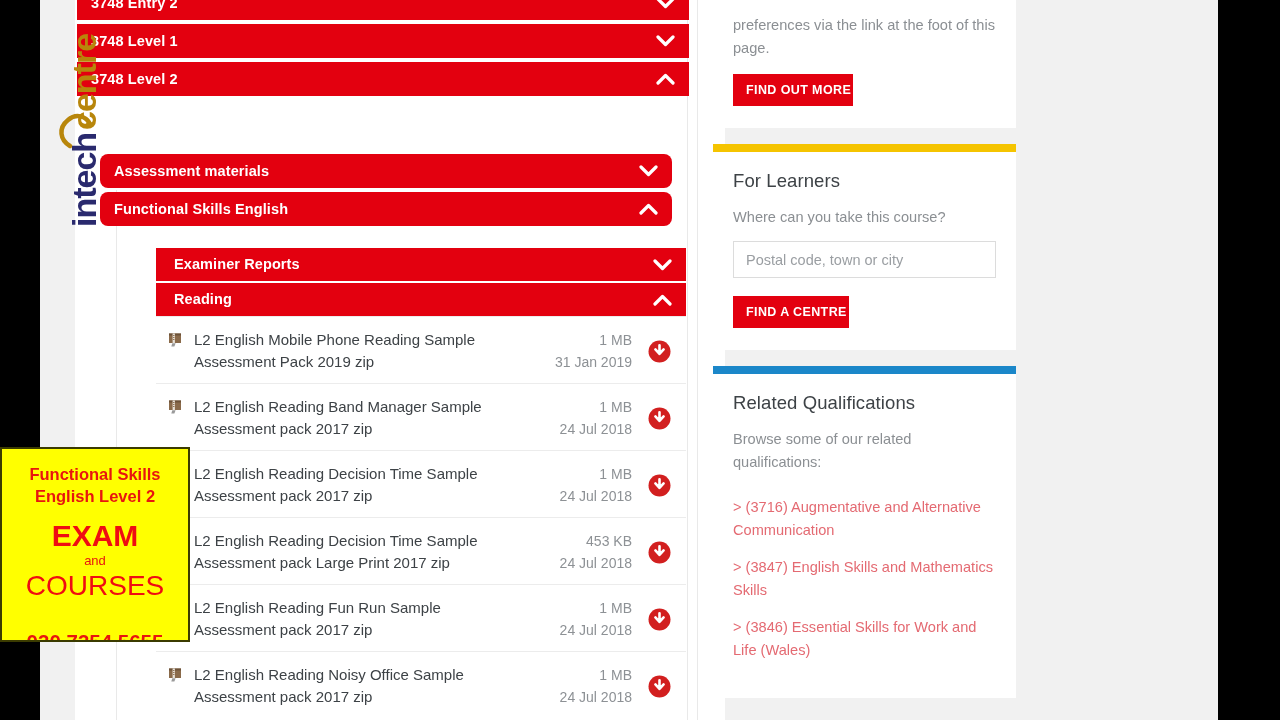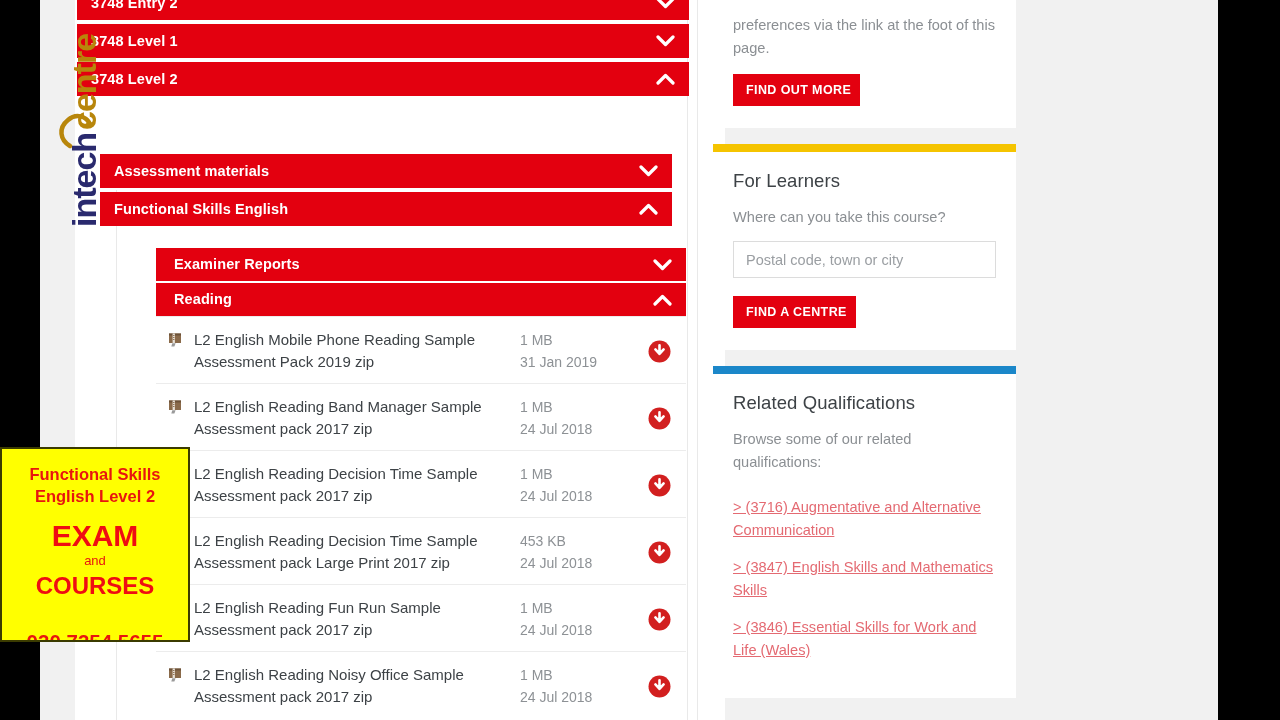--- a/index.html
+++ b/index.html
@@ -41,21 +41,21 @@
     cursor: pointer;
   }
   .acc-bar .chev {
     position: absolute; right: 14px; top: 0; height: 34px; width: 20px;
     display: flex; align-items: center; justify-content: center;
   }
   .chev svg { display: block; }
 
   
   .acc-l2 { position: absolute; left: 60px; top: 154px; width: 572px; }
-  .acc-l2 .acc-bar { height: 34px; line-height: 34px; }
+  .acc-l2 .acc-bar { height: 34px; line-height: 34px; border-radius: 8px; }
 
   
   .acc-l3 { position: absolute; left: 116px; top: 248px; width: 530px; }
   .acc-l3 .acc-bar {
     height: 33px; line-height: 33px; margin-bottom: 2px;
     padding-left: 18px; font-size: 14.5px;
   }
 
   
   .rail { position: absolute; background: #e9e9e9; width: 1px; }
@@ -84,22 +84,22 @@
     color: #3d4246;
     font-family: "Liberation Sans", sans-serif;
     padding-right: 8px;
   }
   .f-meta {
     flex: 0 0 112px;
     font-size: 14px;
     line-height: 22px;
     color: #8d9195;
   }
-  .f-meta .sz { display: block; }
-  .f-meta .dt { display: block; text-align: left; }
+  .f-meta .sz { display: block; text-align: right; }
+  .f-meta .dt { display: block; text-align: right; }
   .f-dl {
     flex: 0 0 54px;
     display: flex; align-items: center; justify-content: center;
     align-self: center;
     cursor: pointer;
   }
   .dlcircle { display: block; }
 
   
   #sidebar { position: absolute; left: 673px; top: 0; width: 303px; }
@@ -110,34 +110,34 @@
     font-size: 18.5px; color: #3d4246; font-weight: 400;
     margin-bottom: 14px; letter-spacing: .1px;
   }
   .card-p {
     font-size: 14.6px; line-height: 23px; color: #8b8f93;
     margin-bottom: 14px;
   }
   .btn-red {
     display: inline-block; background: #e3000f; color: #fff;
     font-size: 12.5px; font-weight: 700; letter-spacing: .4px;
-    padding: 9px 9px 9px 13px; cursor: pointer;
+    padding: 9px 2px 9px 13px; cursor: pointer;
     text-transform: uppercase;
   }
   .txt-input {
     display: block; width: 100%; height: 37px;
     border: 1px solid #dcdcdc; background: #fff;
     font-size: 14.5px; color: #3d4246;
     padding: 0 12px; margin-bottom: 18px;
     font-family: "Liberation Sans", sans-serif;
   }
   .txt-input::placeholder { color: #9a9ea2; }
   .ql-link {
     display: block; font-size: 14.6px; line-height: 23px;
-    color: #e46a72; text-decoration: underline;
+    color: #e46a72; 
     margin-bottom: 14px; cursor: pointer;
   }
 
   
   #card-top { margin-top: -96px; }
 
   
   #logo {
     position: absolute; left: 12px; top: 12px;
     width: 56px; height: 240px;
@@ -155,21 +155,21 @@
   #advert .a1 {
     font-size: 16.5px; font-weight: 700; line-height: 22px;
     margin-top: 14px; color: #e8150f;
   }
   #advert .a2 {
     font-size: 30px; font-weight: 700; line-height: 34px; margin-top: 12px;
     color: #ef0d12;
   }
   #advert .a3 { font-size: 13px; font-weight: 400; line-height: 16px; color:#e8150f; }
   #advert .a4 {
-    font-size: 24px; font-weight: 700; line-height: 34px; color: #ef0d12;
+    font-size: 28px; font-weight: 400; line-height: 34px; color: #ef0d12;
   }
   #advert .a5 {
     font-size: 20.5px; font-weight: 700; line-height: 26px; margin-top: 26px;
     color: #e8150f;
   }
   #advert .a6 { font-size: 15px; line-height: 21px; color: #e8150f; }
   #advert .a7 { font-size: 15px; line-height: 21px; color: #e8150f; padding-left: 36px; }
 
   
   .bar-l { position: absolute; left: 0; top: 0; width: 40px; height: 720px; background: #000; }

